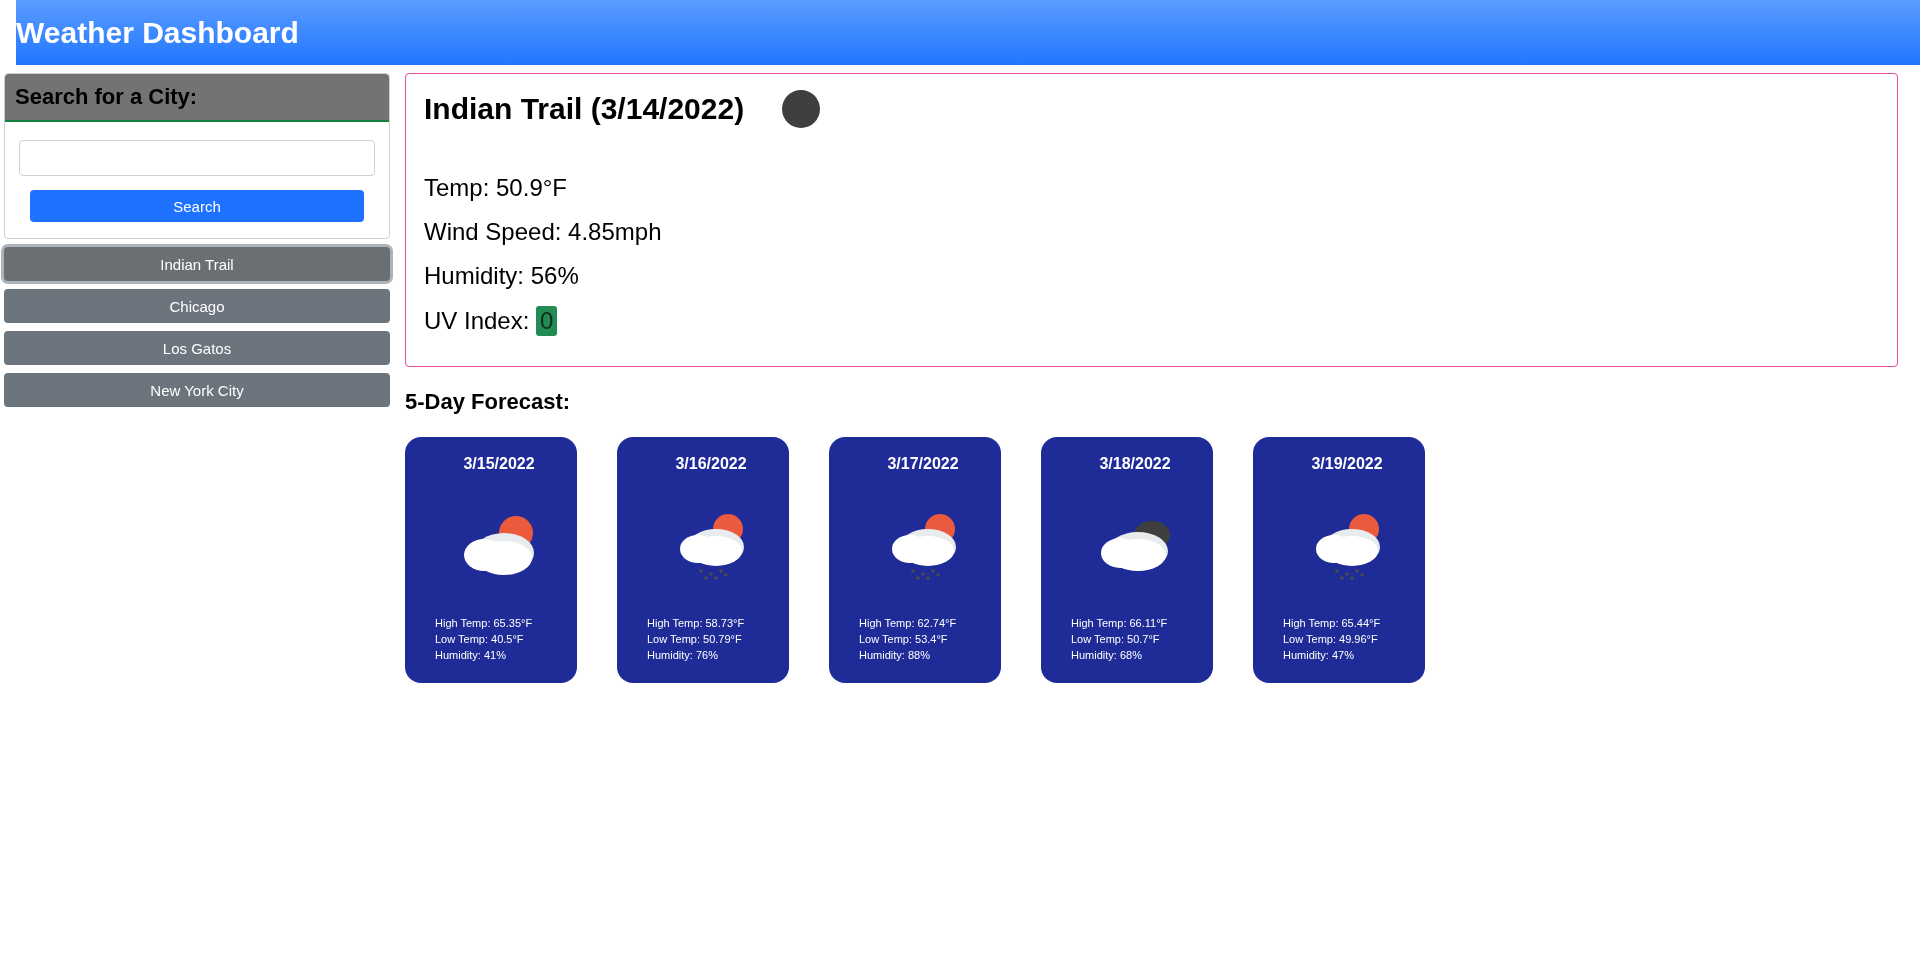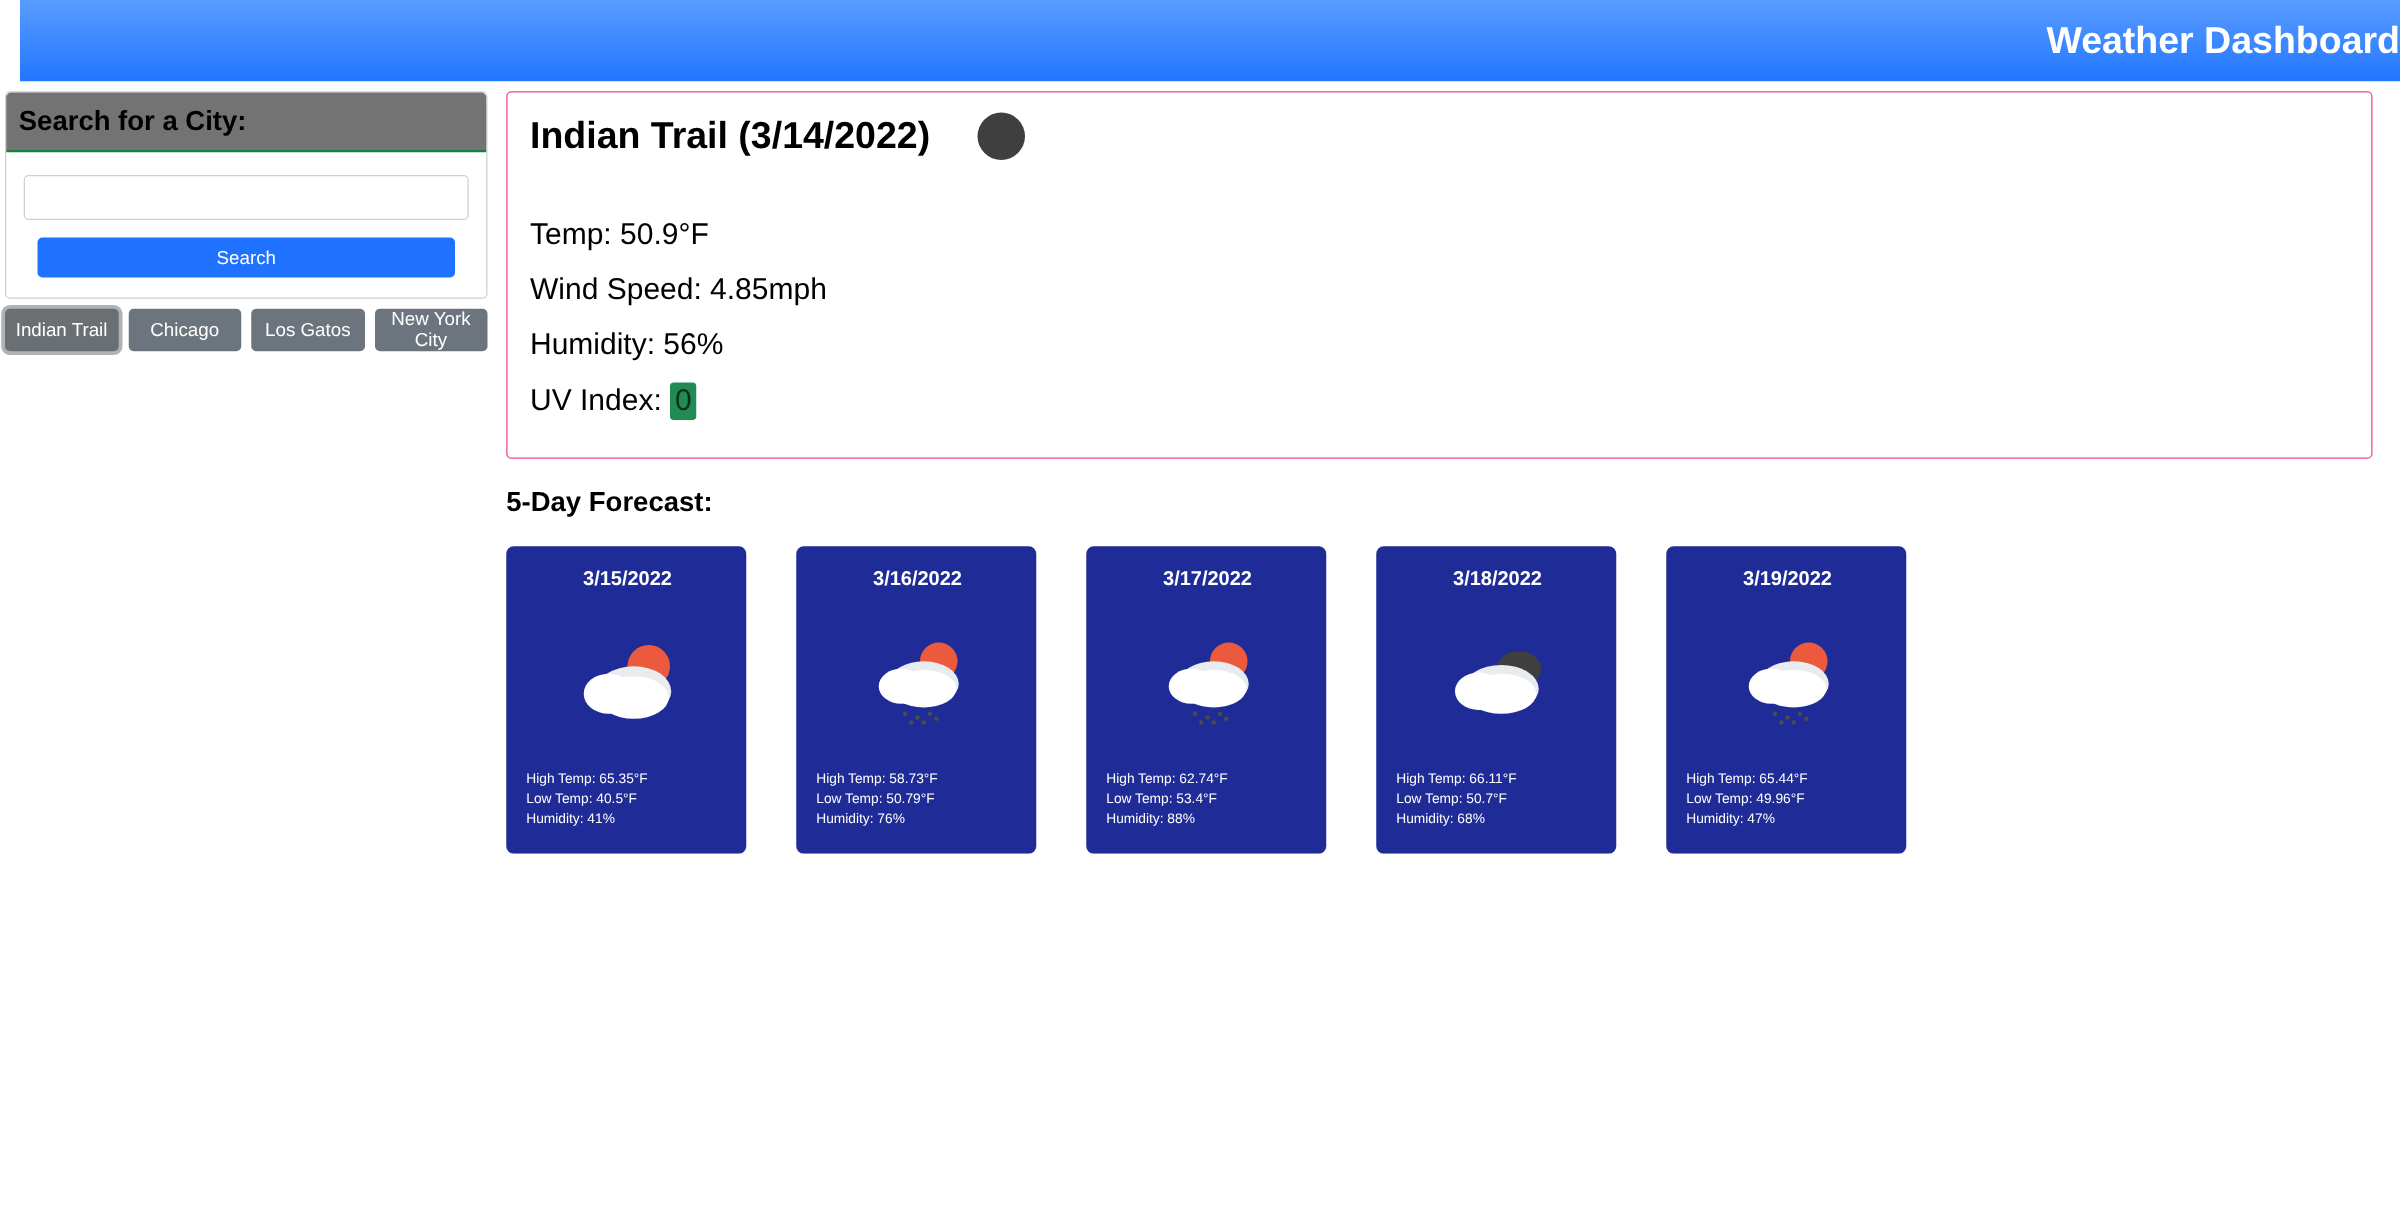--- a/index.html
+++ b/index.html
@@ -4,21 +4,21 @@
   <style>
     * { box-sizing: border-box; margin: 0; padding: 0; }
     body { font-family: "Segoe UI", Tahoma, Geneva, Verdana, sans-serif; background: #fff; }
     
     .header {
       background: linear-gradient(to bottom, #5a9cff, #2176ff);
       color: #fff;
       height: 65px;
       display: flex;
       align-items: center;
-      justify-content: flex-end;
+      justify-content: flex-start;
       font-size: 30px;
       font-weight: 700;
       margin-left: 16px;
     }
     
     .container {
       display: flex;
       gap: 15px;
       padding-top: 8px;
     }
@@ -64,21 +64,21 @@
       margin: 0 auto;
       background: #1f71ff;
       color: #fff;
       border: none;
       border-radius: 4px;
       height: 32px;
       font-size: 15px;
       cursor: pointer;
     }
     
-    .history-list { display: flex; flex-direction: row; gap: 8px; }
+    .history-list { display: flex; flex-direction: column; gap: 8px; }
     
     .history-item {
       background: #6c757d;
       color: #fff;
       border: none;
       border-radius: 4px;
       height: 34px;
       font-size: 15px;
       cursor: pointer;
       width: 100%;
@@ -122,23 +122,23 @@
       display: inline-block;
     }
     
     .forecast-title { font-size: 22px; font-weight: 700; margin-bottom: 22px; }
     
     .forecast-row { display: flex; gap: 40px; }
     
     .forecast-card {
       background: #1f2b97;
       color: #fff;
-      width: 192px;
-      border-radius: 6px;
-      padding: 18px 14px 18px 16px;
+      width: 172px;
+      border-radius: 16px;
+      padding: 18px 14px 18px 30px;
     }
     
     .card-date { font-size: 16px; font-weight: 700; text-align: center; margin-bottom: 30px; }
     .card-icon { display: flex; justify-content: center; margin-bottom: 34px; }
     .card-stats p { font-size: 11px; margin-bottom: 4px; }
     
     svg.wicon { width: 90px; height: 80px; }
   </style>
 </head>
 <body>

